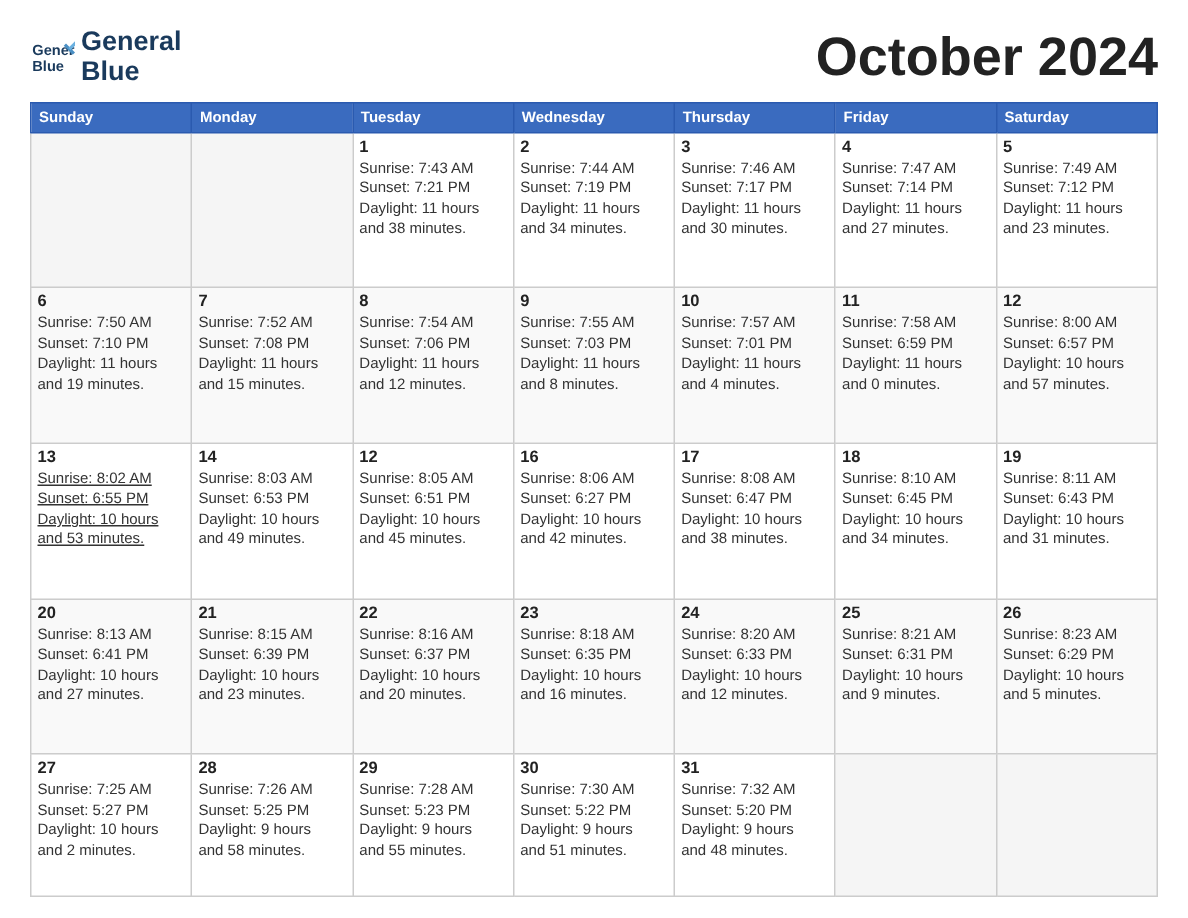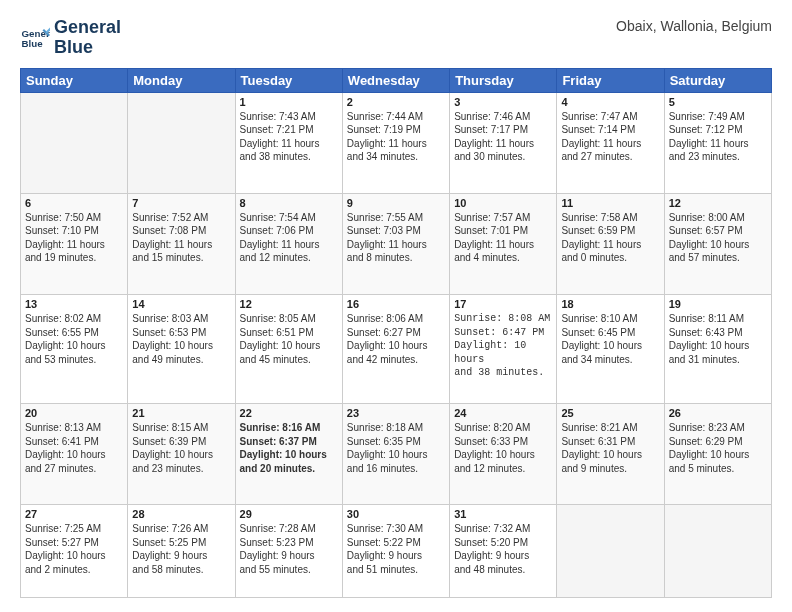--- a/index.html
+++ b/index.html
@@ -55,21 +55,21 @@
       width: 100%;
       border-collapse: collapse;
       flex: 1;
       font-size: 9.5px;
     }
     .calendar th {
       background: #3a6bbf;
       color: #fff;
       padding: 4px 5px;
       text-align: left;
-      font-size: 13px;
+      font-size: 10px;
       font-weight: bold;
       border: 1px solid #2a5aaf;
     }
     .calendar td {
       border: 1px solid #ccc;
       vertical-align: top;
       padding: 3px 4px;
       width: calc(100% / 7);
       height: 82px;
     }
@@ -105,21 +105,21 @@
         <text x="2" y="32" font-size="13" font-weight="bold" fill="#1a3a5c">Blue</text>
         <polygon points="32,8 40,16 38,18 30,10" fill="#4a8fc4"></polygon>
         <polygon points="34,12 42,4 44,6 36,14" fill="#6ab0e0"></polygon>
       </svg>
       <div style="display:flex;flex-direction:column;align-items:flex-start;">
         <span class="logo-text">General</span>
         <span class="logo-text">Blue</span>
       </div>
     </div>
     <div class="title-block">
-      <div class="subtitle">Obaix, Wallonia, Belgium</div>
+      <div class="month-title">October 2024</div>
     </div>
   </div>
 
   <table class="calendar">
     <thead>
       <tr>
         <th>Sunday</th>
         <th>Monday</th>
         <th>Tuesday</th>
         <th>Wednesday</th>
@@ -215,21 +215,21 @@
             <div class="day-num">12</div>
             <div class="day-info" style="white-space: pre-line;">Sunrise: 8:00 AM
 Sunset: 6:57 PM
 Daylight: 10 hours
 and 57 minutes.</div>
           </td>
         </tr>
         <tr>
           <td>
             <div class="day-num">13</div>
-            <div class="day-info" style="white-space: pre-line;">Sunrise: 8:02 AM
+            <div class="day-info" style="white-space: pre-line; text-decoration: underline;">Sunrise: 8:02 AM
 Sunset: 6:55 PM
 Daylight: 10 hours
 and 53 minutes.</div>
           </td>
           <td>
             <div class="day-num">14</div>
             <div class="day-info" style="white-space: pre-line;">Sunrise: 8:03 AM
 Sunset: 6:53 PM
 Daylight: 10 hours
 and 49 minutes.</div>
@@ -243,21 +243,21 @@
           </td>
           <td>
             <div class="day-num">16</div>
             <div class="day-info" style="white-space: pre-line;">Sunrise: 8:06 AM
 Sunset: 6:27 PM
 Daylight: 10 hours
 and 42 minutes.</div>
           </td>
           <td>
             <div class="day-num">17</div>
-            <div class="day-info" style="white-space: pre-line; font-family: Liberation Mono, monospace;">Sunrise: 8:08 AM
+            <div class="day-info" style="white-space: pre-line;">Sunrise: 8:08 AM
 Sunset: 6:47 PM
 Daylight: 10 hours
 and 38 minutes.</div>
           </td>
           <td>
             <div class="day-num">18</div>
             <div class="day-info" style="white-space: pre-line;">Sunrise: 8:10 AM
 Sunset: 6:45 PM
 Daylight: 10 hours
 and 34 minutes.</div>
@@ -280,21 +280,21 @@
           </td>
           <td>
             <div class="day-num">21</div>
             <div class="day-info" style="white-space: pre-line;">Sunrise: 8:15 AM
 Sunset: 6:39 PM
 Daylight: 10 hours
 and 23 minutes.</div>
           </td>
           <td>
             <div class="day-num">22</div>
-            <div class="day-info" style="white-space: pre-line; font-weight: bold;">Sunrise: 8:16 AM
+            <div class="day-info" style="white-space: pre-line;">Sunrise: 8:16 AM
 Sunset: 6:37 PM
 Daylight: 10 hours
 and 20 minutes.</div>
           </td>
           <td>
             <div class="day-num">23</div>
             <div class="day-info" style="white-space: pre-line;">Sunrise: 8:18 AM
 Sunset: 6:35 PM
 Daylight: 10 hours
 and 16 minutes.</div>

